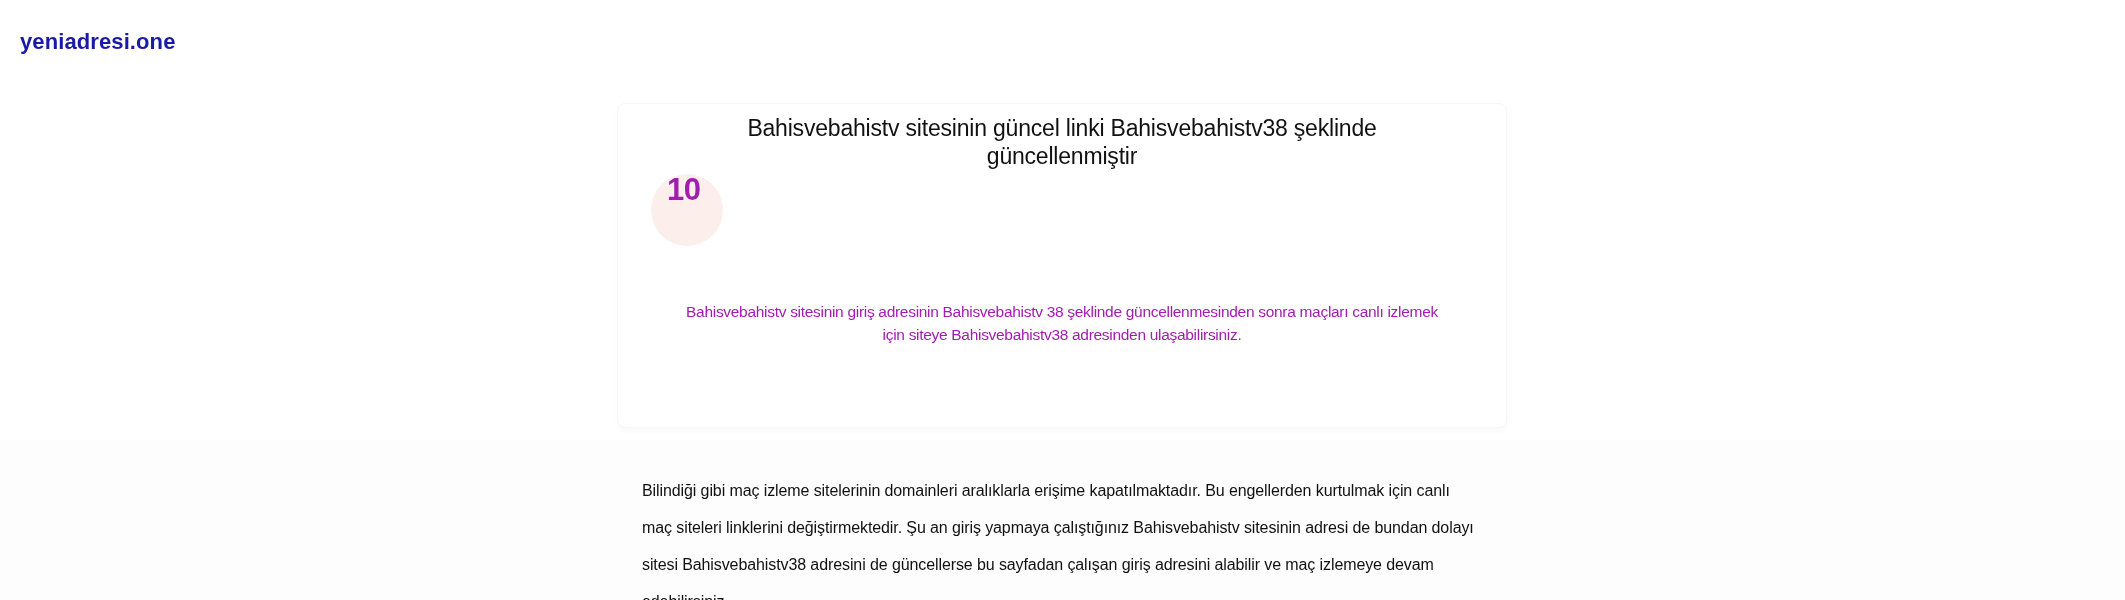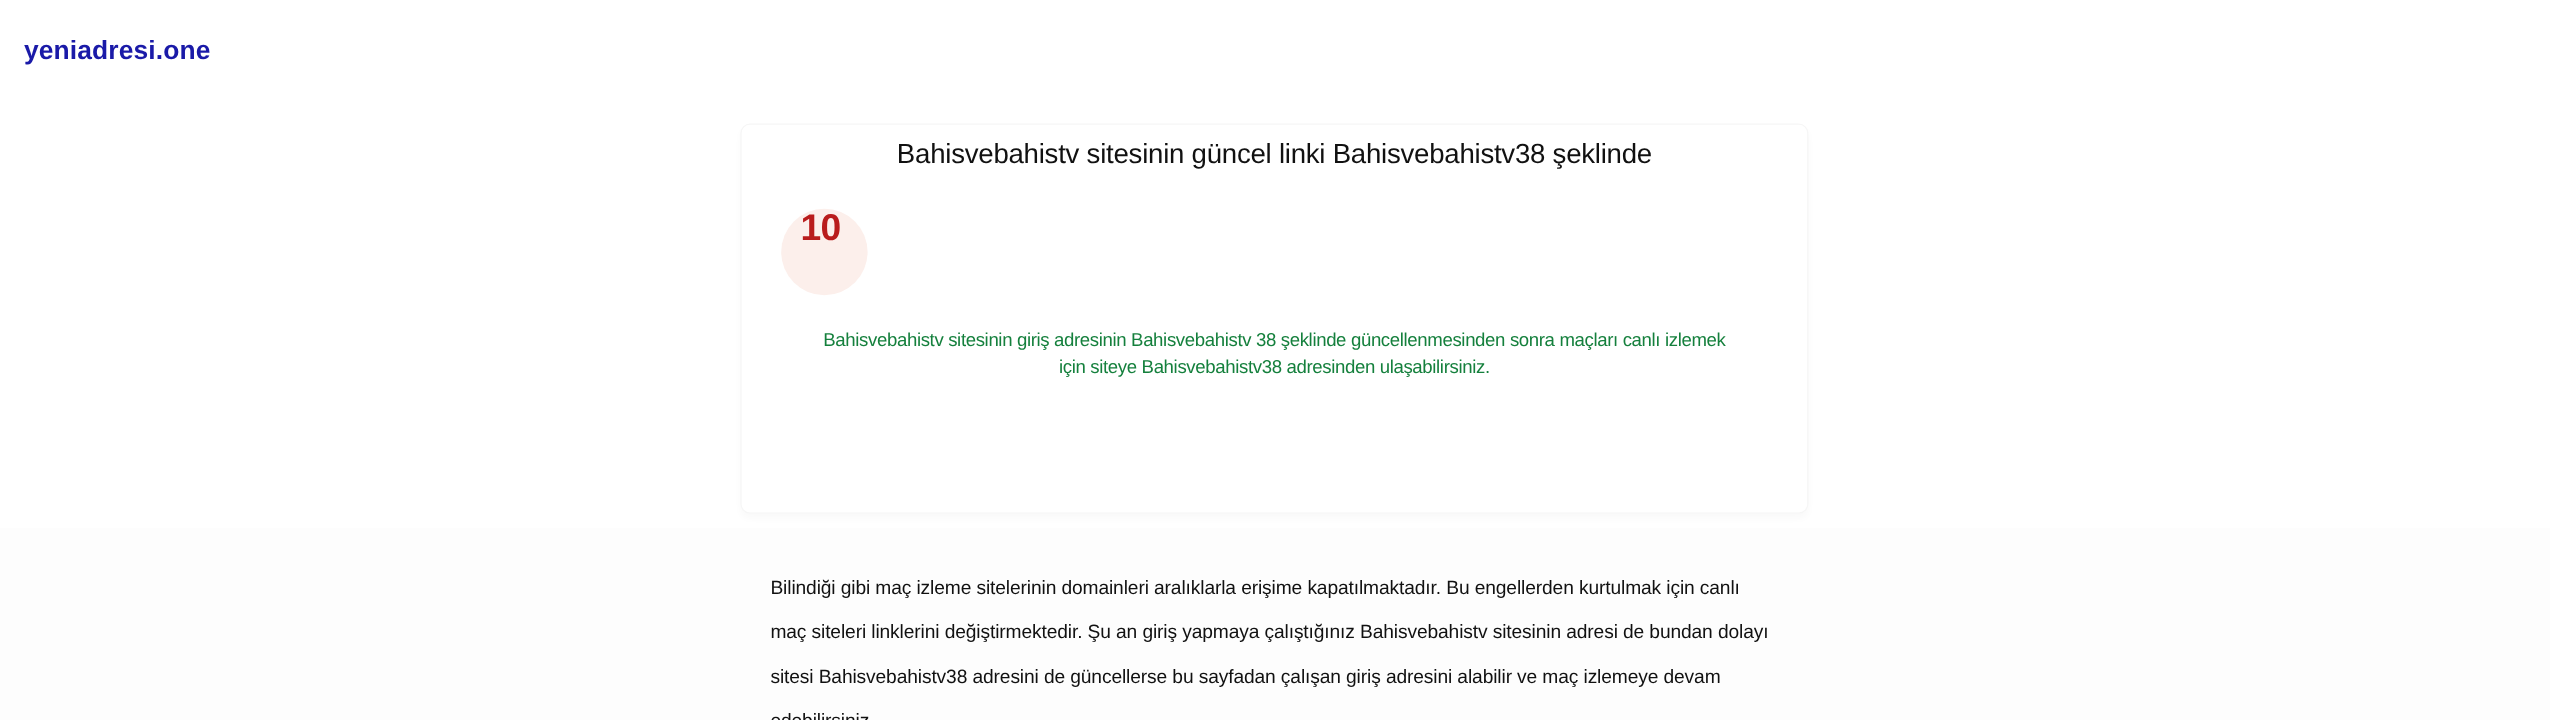--- a/index.html
+++ b/index.html
@@ -66,33 +66,33 @@
       height: 72px;
       border-radius: 50%;
       background: #fcefeb;
     }
     .count-number {
       position: absolute;
       left: 16px;
       top: -2px;
       font-size: 31px;
       font-weight: bold;
-      color: #b91c1c;
+      color: #a21caf;
       letter-spacing: -0.5px;
     }
     .card-desc {
       position: absolute;
       left: 0;
-      top: 168px;
+      top: 196px;
       width: 100%;
       margin: 0;
       text-align: center;
       font-size: 15.5px;
       line-height: 23px;
-      color: #15803d;
+      color: #a21caf;
       letter-spacing: -0.3px;
     }
     .card-desc span {
       display: block;
     }
     .article {
       position: absolute;
       left: 642px;
       top: 466px;
       width: 850px;
@@ -111,20 +111,21 @@
 </head>
 <body>
 
 <div class="page-bottom-tint"></div>
 
 <a class="logo">yeniadresi.one</a>
 
 <section class="card">
   <h1 class="card-title">
     <span style="display:block">Bahisvebahistv sitesinin güncel linki Bahisvebahistv38 şeklinde</span>
+    <span style="display:block">güncellenmiştir</span>
   </h1>
 
   <div class="count-circle">
     <span class="count-number">10</span>
   </div>
 
   <p class="card-desc">
     <span>Bahisvebahistv sitesinin giriş adresinin Bahisvebahistv 38 şeklinde güncellenmesinden sonra maçları canlı izlemek</span>
     <span>için siteye Bahisvebahistv38 adresinden ulaşabilirsiniz.</span>
   </p>

